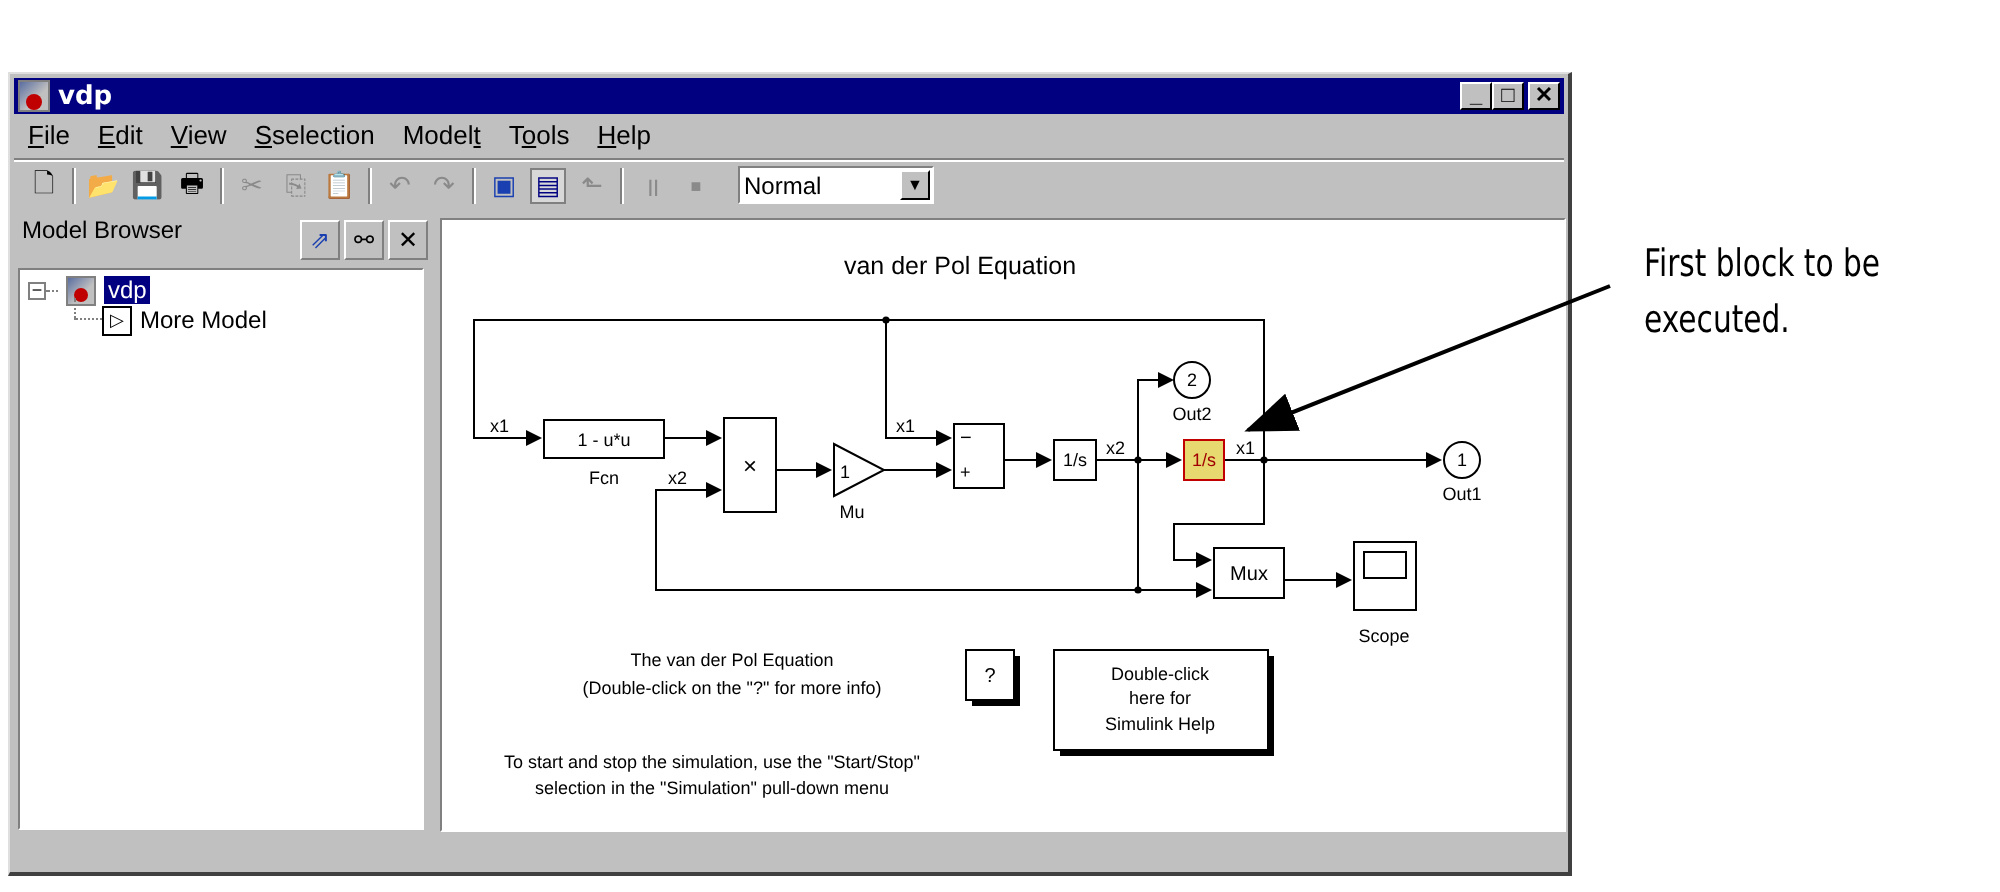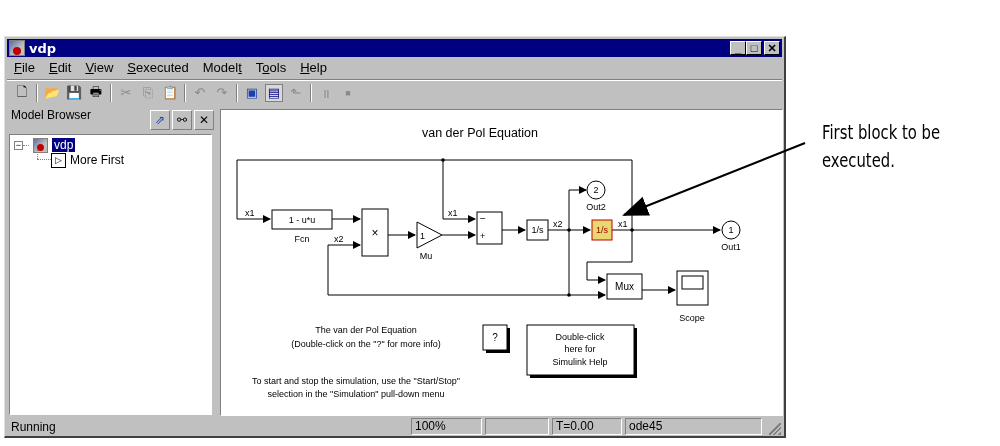--- a/index.html
+++ b/index.html
@@ -61,21 +61,21 @@
         <span class="tbtn">_</span>
         <span class="tbtn">□</span>
         <span class="tbtn close">✕</span>
       </div>
     </div>
 
     <div class="menubar">
       <span class="menu-item"><u>F</u><span>ile</span></span>
       <span class="menu-item"><u>E</u><span>dit</span></span>
       <span class="menu-item"><u>V</u><span>iew</span></span>
-      <span class="menu-item"><u>S</u><span>executed</span></span>
+      <span class="menu-item"><u>S</u><span>selection</span></span>
       <span class="menu-item"><span>Model</span><u>t</u></span>
       <span class="menu-item"><span>T</span><u>o</u><span>ols</span></span>
       <span class="menu-item"><u>H</u><span>elp</span></span>
     </div>
 
     <div class="toolbar">
       <span class="tool" style="margin-left:6px">🗋</span>
       <span class="sep"></span>
       <span class="tool">📂</span>
       <span class="tool">💾</span>
@@ -87,20 +87,24 @@
       <span class="sep"></span>
       <span class="tool dim">↶</span>
       <span class="tool dim">↷</span>
       <span class="sep"></span>
       <span class="tool" style="color:#1a3fb0">▣</span>
       <span class="tool pressed" style="color:#000080">▤</span>
       <span class="tool dim">⬑</span>
       <span class="sep"></span>
       <span class="tool dim">॥</span>
       <span class="tool dim" style="font-size:9px">■</span>
+      <div class="select">
+        <span class="val">Normal</span>
+        <span class="arrow">▼</span>
+      </div>
     </div>
 
     <div class="browser">
       <div class="hdr">
         <span>Model Browser</span>
         <div class="btns">
           <span class="hbtn" style="color:#1a3fb0">⇗</span>
           <span class="hbtn">⚯</span>
           <span class="hbtn">✕</span>
         </div>
@@ -109,21 +113,21 @@
         <div class="tree-row" style="left:4px; top:2px">
           <span class="expander">−</span>
           <span style="width:6px;border-top:1px dotted #808080"></span>
           <span class="node-icon model"></span>
           <span class="sel">vdp</span>
         </div>
         <div style="position:absolute;left:27px;top:14px;width:1px;height:10px;border-left:1px dotted #808080"></div>
         <div style="position:absolute;left:27px;top:24px;width:14px;border-top:1px dotted #808080"></div>
         <div class="tree-row" style="left:41px; top:17px">
           <span class="node-icon sub" style="margin-left:0">▷</span>
-          <span>More First</span>
+          <span>More Model</span>
         </div>
       </div>
     </div>
 
     <div class="canvas">
       <svg width="563" height="307" viewBox="219 110 563 307">
         <defs>
           <marker id="ah" markerWidth="8" markerHeight="8" refX="7" refY="4" orient="auto" markerUnits="userSpaceOnUse">
             <path d="M0,0 L8,4 L0,8 Z" fill="#000"></path>
           </marker>
@@ -244,28 +248,20 @@
         <g>
           <rect x="528" y="328" width="107" height="50" fill="#000"></rect>
           <rect x="525" y="325" width="107" height="50" fill="#fff" stroke="#000"></rect>
           <text x="578" y="340" font-size="9" text-anchor="middle">Double-click</text>
           <text x="578" y="352" font-size="9" text-anchor="middle">here for</text>
           <text x="578" y="365" font-size="9" text-anchor="middle">Simulink Help</text>
         </g>
       </svg>
     </div>
 
-    <div class="statusbar">
-      <span class="sb-text">Running</span>
-      <span class="sb-cell" style="left:404px; width:71px">100%</span>
-      <span class="sb-cell" style="left:478px; width:64px"></span>
-      <span class="sb-cell" style="left:545px; width:70px">T=0.00</span>
-      <span class="sb-cell" style="left:618px; width:137px">ode45</span>
-      <span class="grip"></span>
-    </div>
   </div>
 
   <svg class="arrow-svg" width="1000" height="446">
     <defs>
       <marker id="bigah" markerWidth="26" markerHeight="20" refX="24" refY="10" orient="auto" markerUnits="userSpaceOnUse">
         <path d="M0,0 L26,10 L0,20 Z" fill="#000"></path>
       </marker>
     </defs>
     <line x1="805" y1="143" x2="624" y2="215" stroke="#000" stroke-width="2" marker-end="url(#bigah)"></line>
   </svg>

